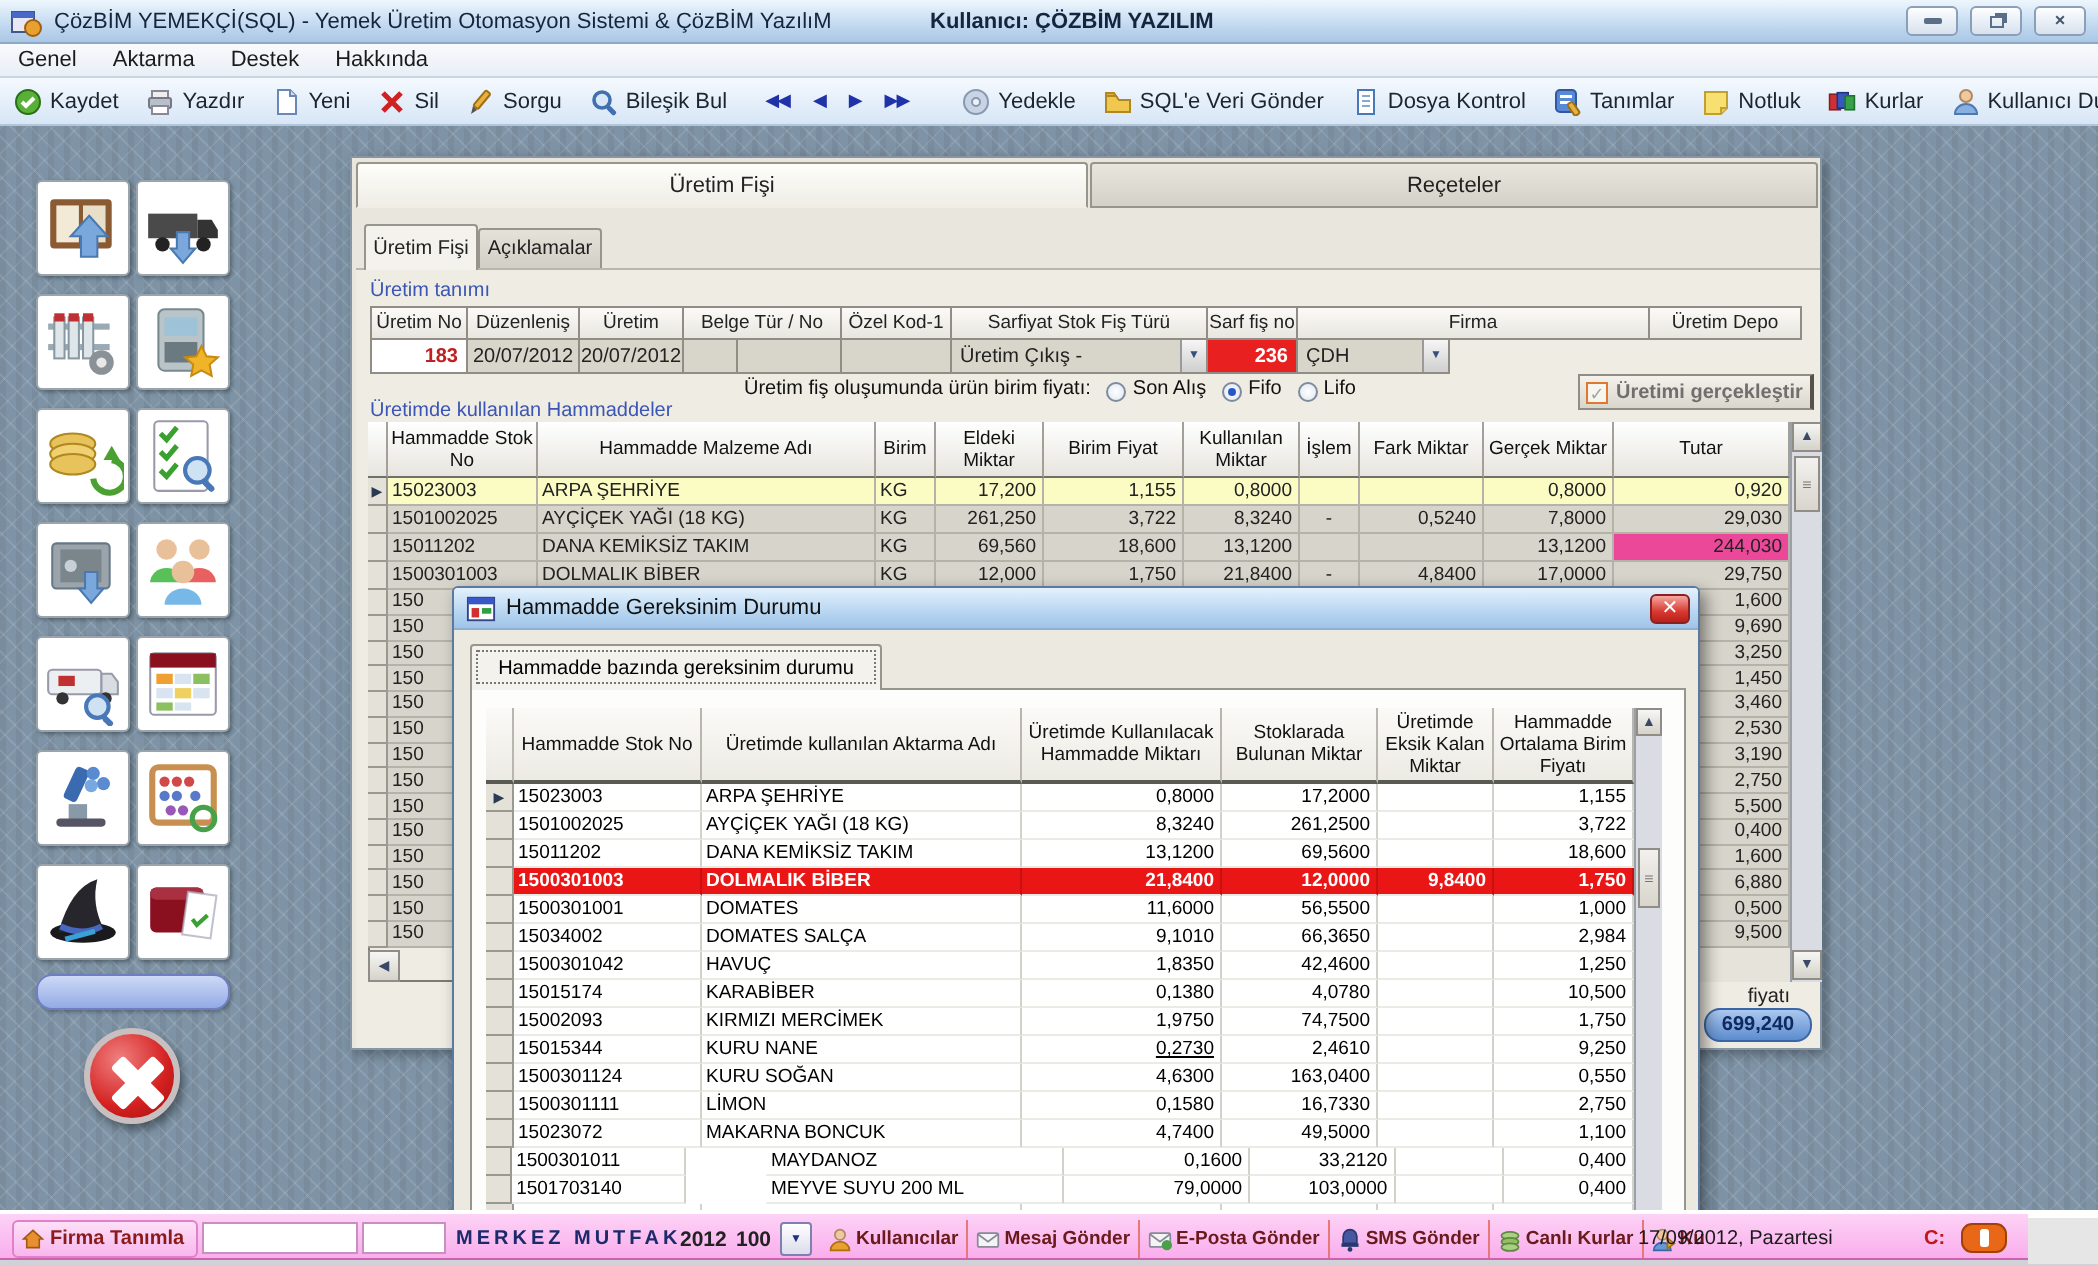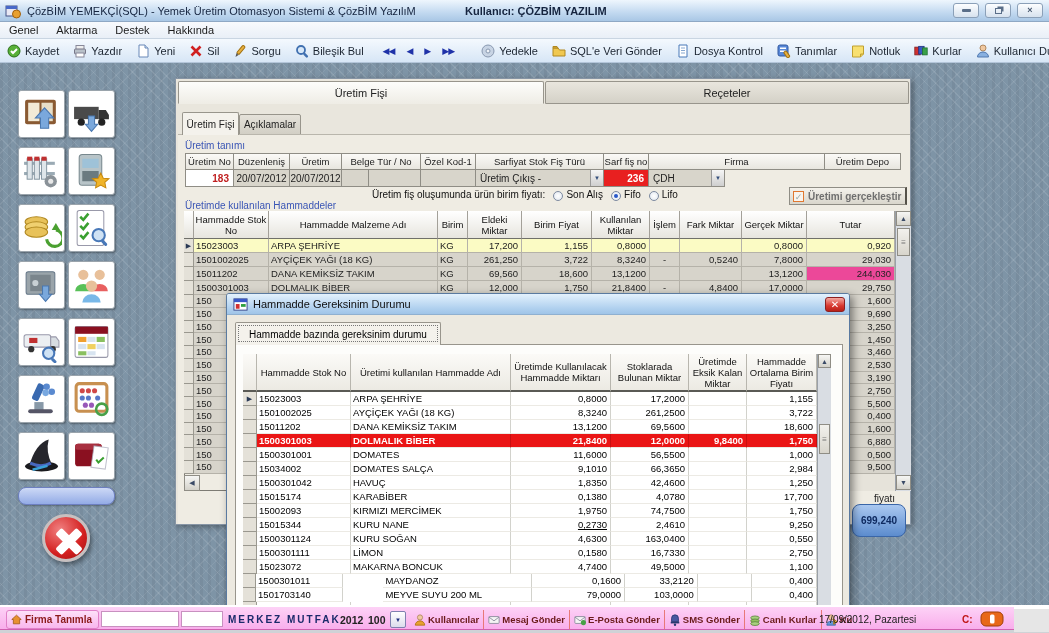--- a/index.html
+++ b/index.html
@@ -88,21 +88,21 @@
     display:flex;align-items:center;justify-content:center;font-size:7px;color:#2a3a55;}
   .al{padding-left:2px;} .ar{justify-content:flex-end;padding-right:3px;} .ac{justify-content:center;}
   .occl-left{position:absolute;left:8px;top:216px;width:43px;height:179px;overflow:hidden;}
   .occl-right{position:absolute;left:631px;top:216px;width:88px;height:196px;background:#e6e3da;}
   .vscroll{position:absolute;background:#d9dde3;border-left:1px solid #9aa0a8;}
   .sbtn{position:absolute;left:0;width:100%;height:15px;background:linear-gradient(#f6f6f4,#d4d2ca);
     border:1px solid #8f8d85;display:flex;align-items:center;justify-content:center;font-size:7px;color:#3a4a66;}
   .sthumb{position:absolute;left:1px;width:13px;background:linear-gradient(#f2f1ed,#d8d5cc);border:1px solid #8f8d85;
     display:flex;align-items:center;justify-content:center;font-size:8px;color:#777;}
   .totlabel{position:absolute;left:615px;top:414px;width:104px;text-align:right;font-size:10px;color:#222;}
-  .totpill{position:absolute;left:676px;top:425px;width:54px;height:33px;border-radius:8px;
+  .totpill{position:absolute;left:676px;top:425px;width:54px;height:17px;border-radius:8px;
     background:linear-gradient(#aac8f0,#5c8cce);border:1px solid #3a66a8;display:flex;align-items:center;
     justify-content:center;font-size:10px;font-weight:bold;color:#0e2a60;}
   
   .dialog{position:absolute;left:226px;top:293px;width:624px;height:318px;background:#ece9e0;
     border:1px solid #5a7aa0;border-radius:3px 3px 0 0;box-shadow:3px 3px 8px rgba(0,0,0,.45);font-size:10px;z-index:50;}
   .dlg-title{position:absolute;left:0;top:0;width:100%;height:21px;border-radius:2px 2px 0 0;
     background:linear-gradient(#e3f1fd,#b1d1ef 70%,#9fc4e8);display:flex;align-items:center;
     font-size:11px;color:#101010;border-bottom:1px solid #8fb0d0;}
   .dlg-title .dicon{width:15px;height:15px;margin:0 5px 0 6px;}
   .dlg-close{position:absolute;right:4px;top:3px;width:20px;height:15px;border-radius:3px;border:1px solid #8c2020;
@@ -629,21 +629,21 @@
             <rect x="8.5" y="7.5" width="5" height="3" fill="#30a040"></rect>
           </svg></span>
       <span>Hammadde Gereksinim Durumu</span>
     </div>
     <div class="dlg-close">✕</div>
     <div class="dlg-tab">Hammadde bazında gereksinim durumu</div>
     <div class="dlg-panel"></div>
     <div class="dg-head" id="dg-head">
         <div class="dgh" style="width: 14px;"></div>
         <div class="dgh" style="width: 94px;">Hammadde Stok No</div>
-        <div class="dgh" style="width: 160px;">Üretimi kullanılan Hammadde Adı</div>
+        <div class="dgh" style="width: 160px;">Üretimde kullanılan Aktarma Adı</div>
         <div class="dgh" style="width: 100px;">Üretimde Kullanılacak Hammadde Miktarı</div>
         <div class="dgh" style="width: 78px;">Stoklarada Bulunan Miktar</div>
         <div class="dgh" style="width: 58px;">Üretimde Eksik Kalan Miktar</div>
         <div class="dgh" style="width: 70px;">Hammadde Ortalama Birim Fiyatı</div>
       </div>
     <div class="dg-rows" id="dg-rows">
         <div class="dgrow selected">
           <div class="sel-cell" style="width: 14px;">▶</div>
           <div class="dgc al" style="width: 94px;">15023003</div>
           <div class="dgc al" style="width: 160px;">ARPA ŞEHRİYE</div>
@@ -706,21 +706,21 @@
           <div class="dgc ar" style="width: 58px;"></div>
           <div class="dgc ar" style="width: 70px;">1,250</div>
         </div>
         <div class="dgrow ">
           <div class="sel-cell" style="width: 14px;"></div>
           <div class="dgc al" style="width: 94px;">15015174</div>
           <div class="dgc al" style="width: 160px;">KARABİBER</div>
           <div class="dgc ar" style="width: 100px;">0,1380</div>
           <div class="dgc ar" style="width: 78px;">4,0780</div>
           <div class="dgc ar" style="width: 58px;"></div>
-          <div class="dgc ar" style="width: 70px;">17,700</div>
+          <div class="dgc ar" style="width: 70px;">10,500</div>
         </div>
         <div class="dgrow ">
           <div class="sel-cell" style="width: 14px;"></div>
           <div class="dgc al" style="width: 94px;">15002093</div>
           <div class="dgc al" style="width: 160px;">KIRMIZI MERCİMEK</div>
           <div class="dgc ar" style="width: 100px;">1,9750</div>
           <div class="dgc ar" style="width: 78px;">74,7500</div>
           <div class="dgc ar" style="width: 58px;"></div>
           <div class="dgc ar" style="width: 70px;">1,750</div>
         </div>

